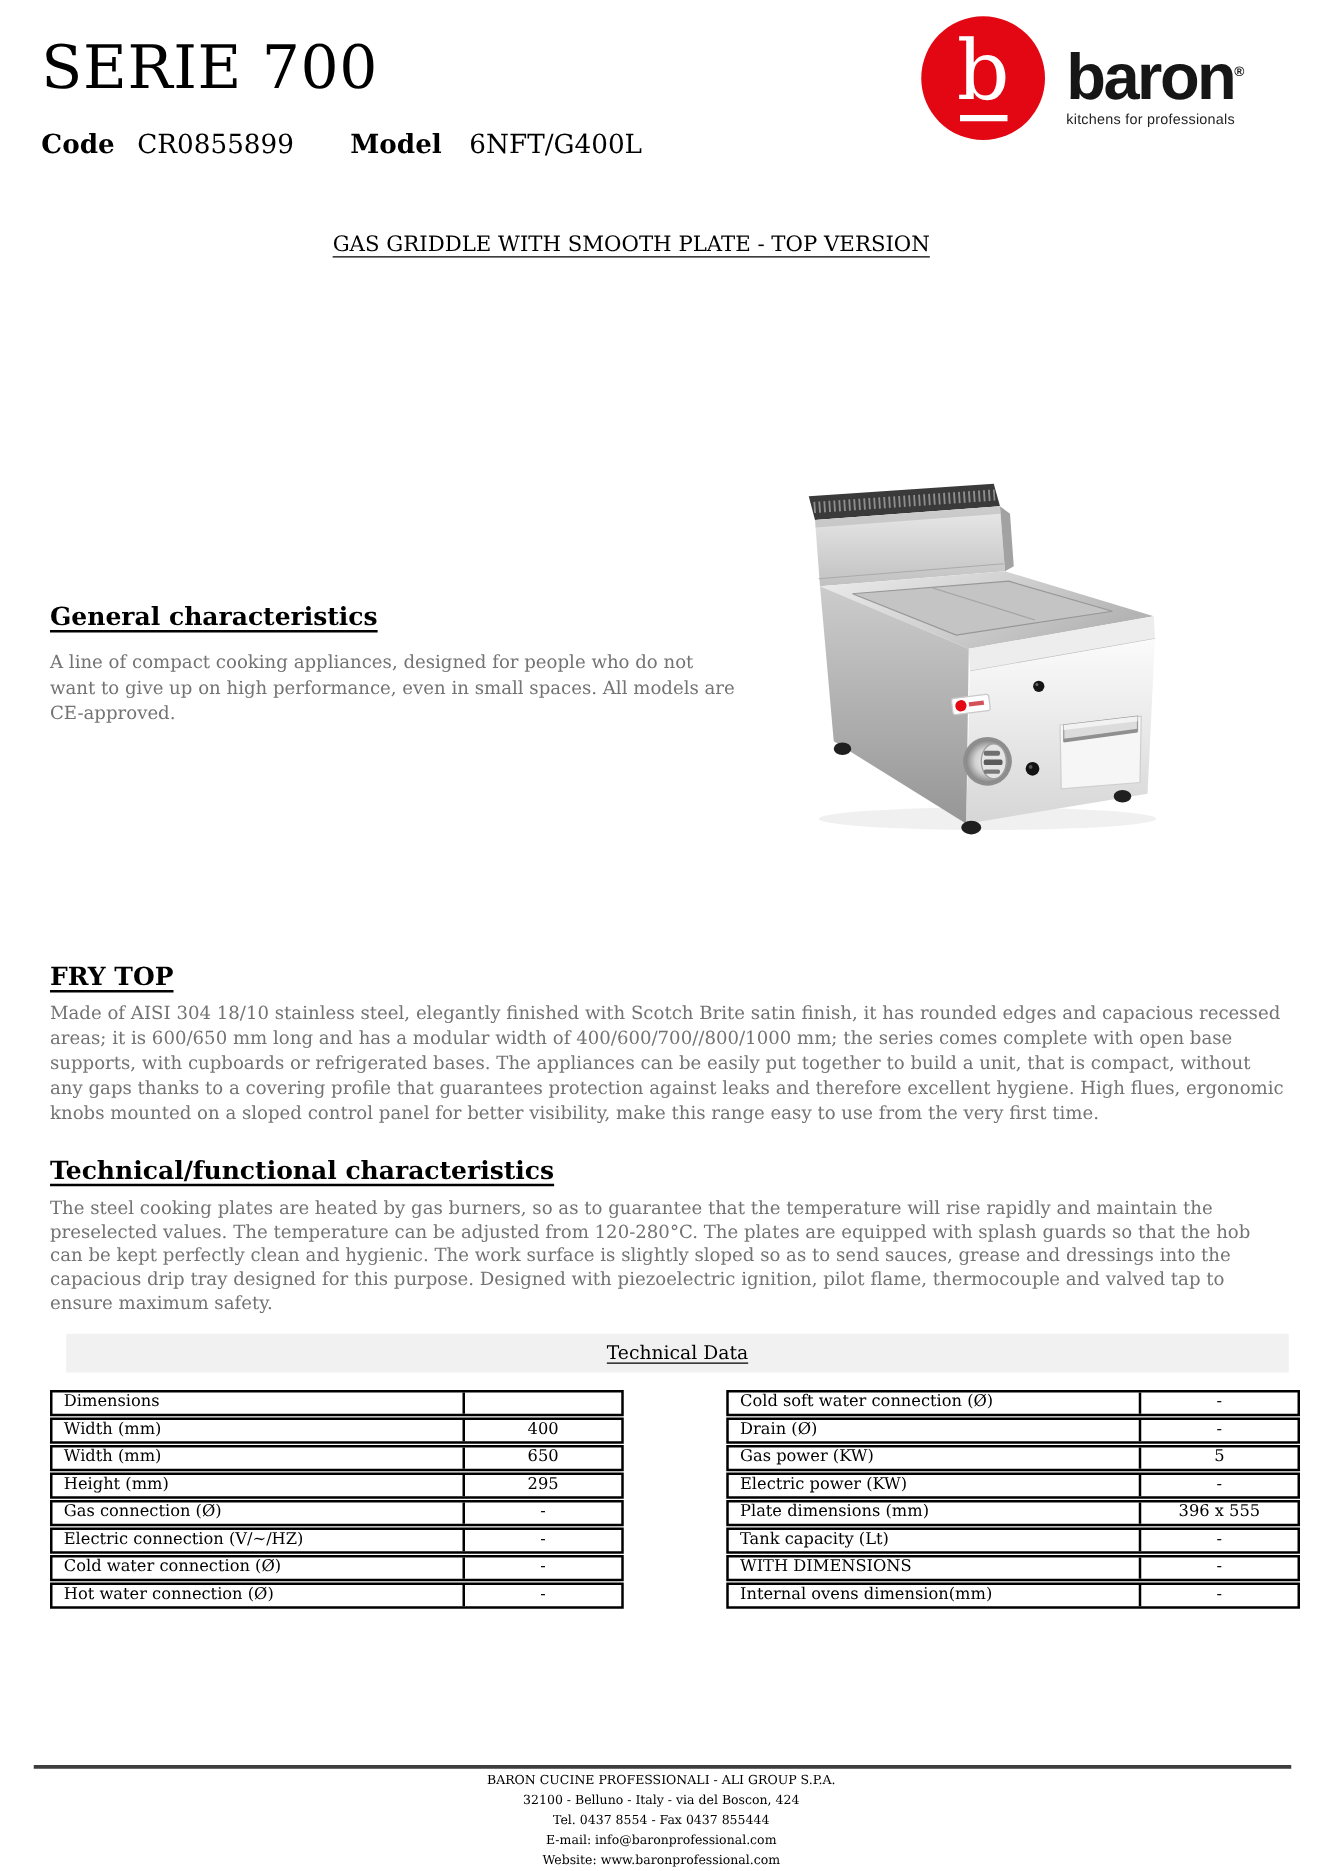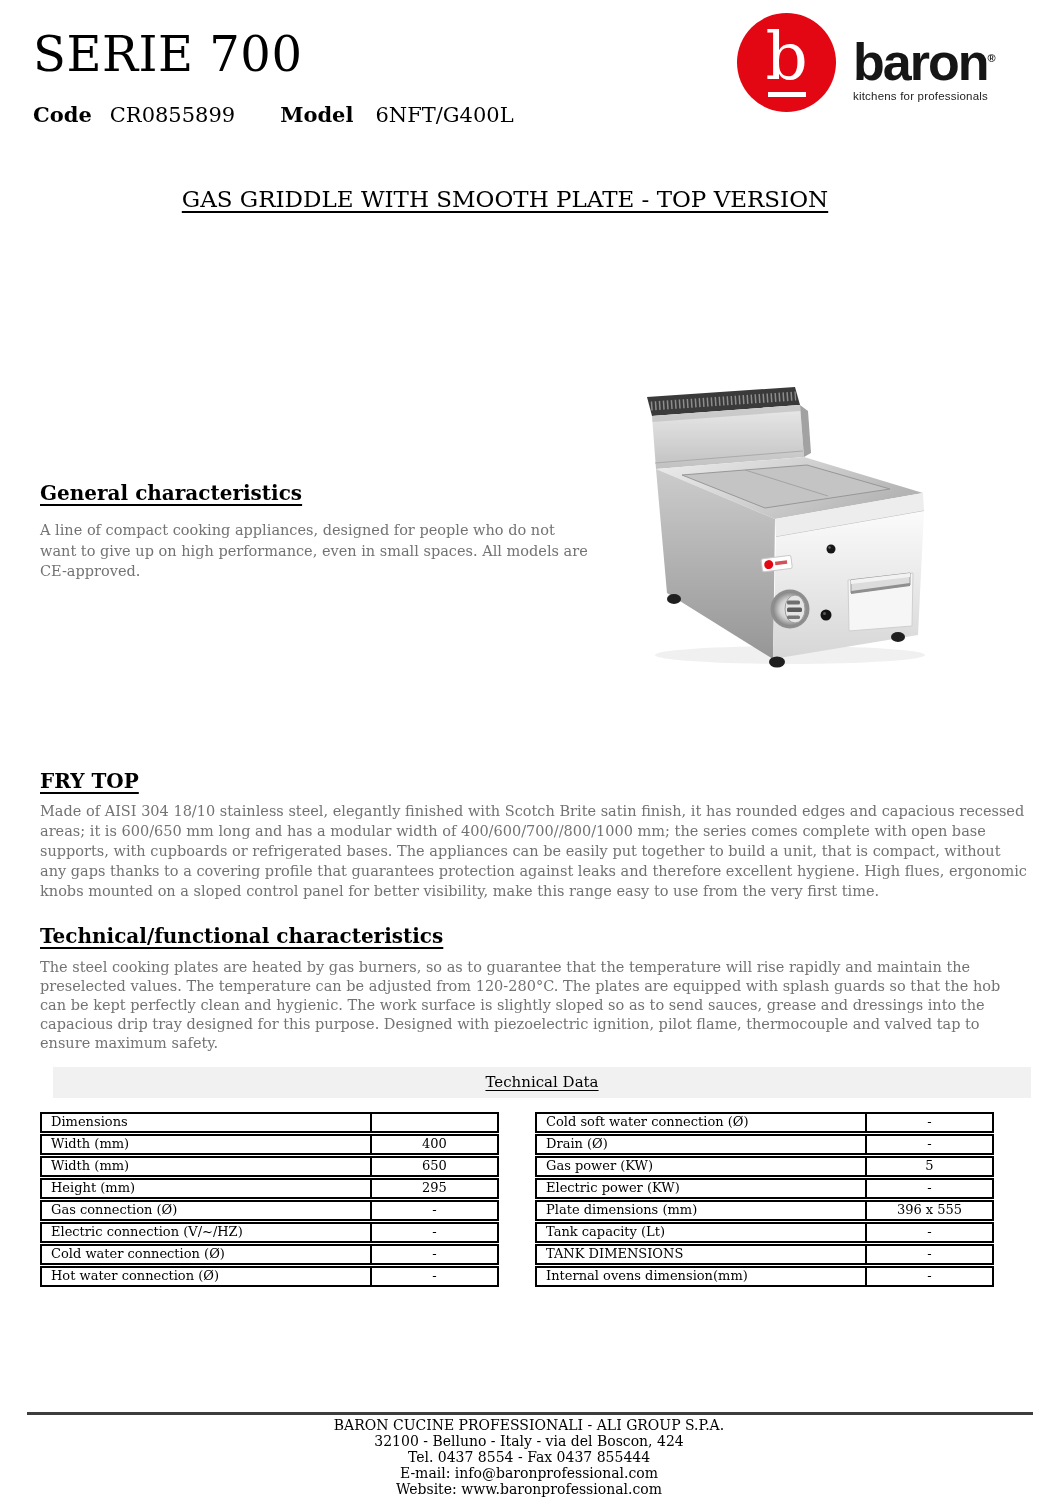--- a/index.html
+++ b/index.html
@@ -20,21 +20,21 @@
   .logo-circle { width:99px; height:99px; border-radius:50%; background:var(--brand-red,#e30613);
     display:flex; flex-direction:column; align-items:center; justify-content:center; flex:0 0 auto; }
   .logo-b { font-family:"DejaVu Serif", serif; font-size:66px; line-height:.88; color:#fff; }
   .logo-underline { width:38px; height:5px; background:#fff; margin-top:5px; }
   .logo-text { margin-left:17px; padding-top:26px; font-family:"Liberation Sans", sans-serif; }
   .brand { font-weight:700; font-size:52px; line-height:.9; letter-spacing:-2px; color:#161616; }
   .brand sup { font-size:11px; letter-spacing:0; }
   .tagline { font-size:11.5px; color:#222; margin-top:4px; letter-spacing:.2px; }
 
   
-  .doc-title { position:absolute; left:0; top:186px; width:1058px; padding-right:48px; text-align:center; font-size:23px; }
+  .doc-title { position:absolute; left:0; top:186px; width:1058px; padding-right:48px; text-align:center; font-size:17px; }
   .doc-title span { text-decoration:underline; text-underline-offset:4px; }
 
   
   .product { position:absolute; left:625px; top:383px; width:310px; height:285px; }
 
   
   .sec-heading { position:absolute; left:40px; font-size:20px; text-decoration:underline; text-underline-offset:4px; }
   #h-general { top:481px; }
   #h-fry { top:769px; }
   #h-tech { top:924px; }
@@ -42,29 +42,29 @@
   #b-general { top:520px; width:552px; }
   #b-fry { top:801px; width:990px; line-height:20px; }
   #b-tech { top:958px; width:990px; line-height:19px; }
 
   
   .tech-bar { position:absolute; left:40px; top:1067px; width:978px; height:31px; background:#f1f1f1;
     text-align:center; font-size:15px; line-height:31px;margin-left:13px; }
   .tech-bar span { text-decoration:underline; text-underline-offset:3px; }
 
   
-  .tables { position:absolute; left:40px; top:1112px; display:flex; gap:36px; }
+  .tables { position:absolute; left:40px; top:1112px; display:flex; gap:82px; }
   .spec-table { width:459px; }
   .spec-row { display:flex; height:21px; border:2px solid #000; margin-bottom:1px; background:#fff; }
   .spec-label { flex:1; padding-left:9px; font-size:13px; line-height:16px; white-space:nowrap; overflow:hidden; }
   .spec-value { width:127px; border-left:2px solid #000; text-align:center; font-size:13px; line-height:16px; }
 
   
   .footer-rule { position:absolute; left:27px; top:1412px; width:1006px; height:3px; background:#3d3d3d; }
-  .footer { position:absolute; left:0; top:1417px; width:1058px; text-align:center; font-size:14px; line-height:16.1px; }
+  .footer { position:absolute; left:0; top:1417px; width:1058px; text-align:center; font-size:10px; line-height:16.1px; }
 </style>
 </head>
 <body>
 
 <div class="page">
 
   <h1 class="series-title">SERIE 700</h1>
 
   <div class="code-row">
     <span class="lbl">Code</span><span class="v-code">CR0855899</span><span class="lbl lbl-model">Model</span><span class="v-model">6NFT/G400L</span>
@@ -225,21 +225,21 @@
         </div>
       <div class="spec-row">
           <div class="spec-label">Plate dimensions (mm)</div>
           <div class="spec-value">396 x 555</div>
         </div>
       <div class="spec-row">
           <div class="spec-label">Tank capacity (Lt)</div>
           <div class="spec-value">-</div>
         </div>
       <div class="spec-row">
-          <div class="spec-label">TANK DIMENSIONS</div>
+          <div class="spec-label">WITH DIMENSIONS</div>
           <div class="spec-value">-</div>
         </div>
       <div class="spec-row">
           <div class="spec-label">Internal ovens dimension(mm)</div>
           <div class="spec-value">-</div>
         </div>
     </div>
   </div>
 
   <div class="footer-rule"></div>

